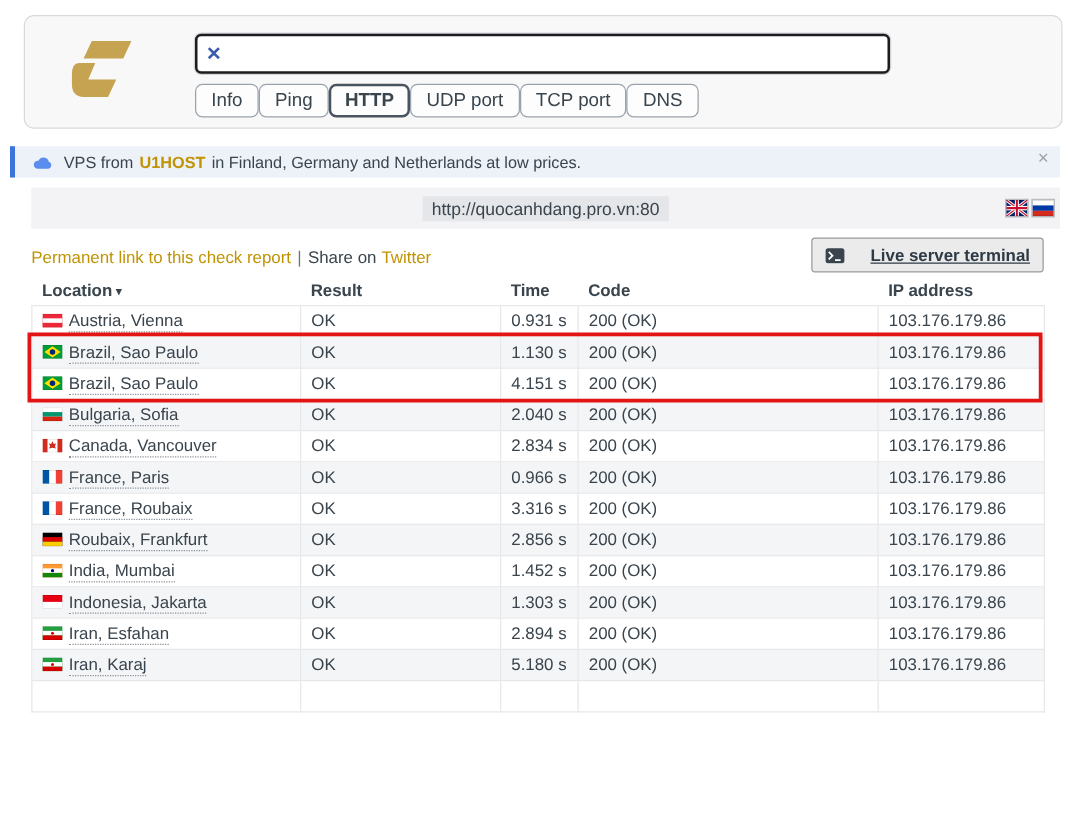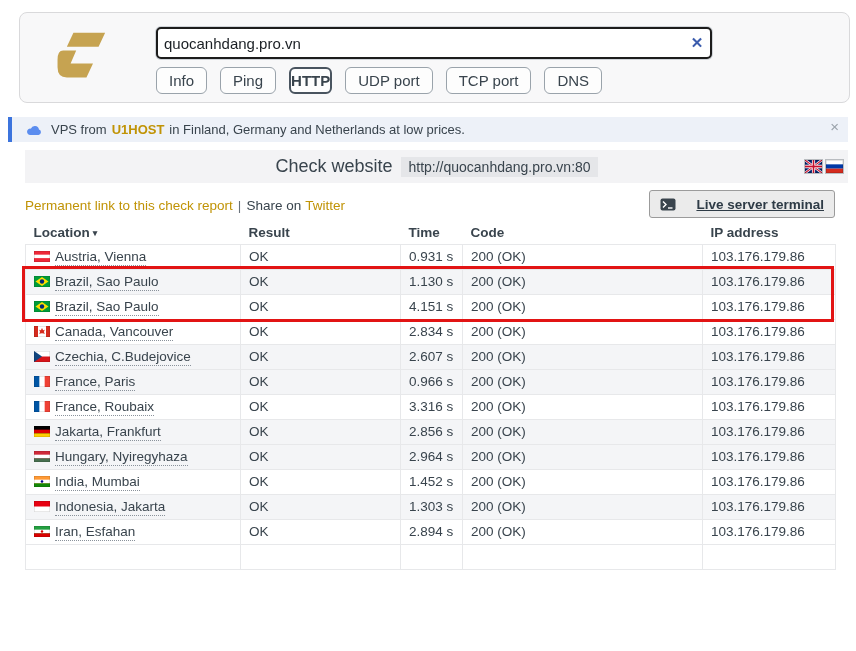--- a/index.html
+++ b/index.html
@@ -25,27 +25,27 @@
   }
   .input-wrap input{
     flex:1; border:none; outline:none; background:transparent;
     font-family:"Liberation Sans", sans-serif; font-size:15px; color:#1a1f24;
     padding:0 6px;
   }
   .clear-x{
     width:26px; text-align:center; color:#3b5cad; font-weight:bold;
     font-size:15px; cursor:pointer; user-select:none;
   }
-  .tabs{position:absolute; left:136px; top:54px; display:flex; gap:13px;}
+  .tabs{position:absolute; left:136px; top:54px; display:flex; }
   .tab{
     background:#fdfdfd; border:1px solid #9aa3ab; border-radius:6px;
     padding:4px 12px; font-size:15px; color:var(--navy);
     font-family:"Liberation Sans", sans-serif; cursor:pointer; line-height:17px;
   }
-  .tab.active{font-weight:bold; border:2px solid #49545f; padding:3px 0;}
+  .tab.active{font-weight:bold; border:2px solid #49545f; padding:3px 11px;}
   
   .banner{
     position:absolute; left:8px; top:117px; width:840px; height:25px;
     background:#edf1f8; border-left:4px solid var(--banner-blue);
     display:flex; align-items:center; gap:5px; padding-left:14px;
     font-size:13px; color:var(--navy);
   }
   .banner .brand{color:var(--gold); font-weight:bold;}
   .banner-close{
     position:absolute; right:9px; top:1px; color:#9aa2aa; font-size:15px; cursor:pointer;
@@ -113,21 +113,20 @@
 <body>
 
 <div class="search-card">
   <div class="logo">
     <svg viewBox="0 0 60 60" width="56" height="58">
       <path d="M24,4 L58,4 L51,19 L17,19 Z" fill="#c6a351"></path>
       <path d="M13,23 L27,23 L21,37 L45,37 L38,52 L17,52 Q7,52 7,41 L7,33 Q7,23 13,23 Z" fill="#c6a351"></path>
     </svg>
   </div>
   <div class="input-wrap">
-    <input type="text" value="quocanhdang.pro.vn" style="">
     <span class="clear-x">✕</span>
   </div>
   <div class="tabs">
     <button class="tab">Info</button>
     <button class="tab">Ping</button>
     <button class="tab active">HTTP</button>
     <button class="tab">UDP port</button>
     <button class="tab">TCP port</button>
     <button class="tab">DNS</button>
   </div>
@@ -139,21 +138,20 @@
       <path d="M4.3,11 a3.2,3.2 0 1 1 0.5,-6.35 A4.3,4.3 0 0 1 13,5.4 A2.9,2.9 0 0 1 12.6,11 Z" fill="#5b8def"></path>
     </svg>
   </span>
   <span>VPS from</span>
   <a class="brand">U1HOST</a>
   <span>in Finland, Germany and Netherlands at low prices.</span>
   <span class="banner-close">×</span>
 </div>
 
 <div class="check-bar">
-  <span class="title">Check website</span>
   <span class="url-chip">http://quocanhdang.pro.vn:80</span>
   <span class="lang-flags">
     <span class="flag"><svg viewBox="0 0 16 11" width="100%" height="100%" preserveAspectRatio="none">
           <rect width="16" height="11" fill="#012169"></rect>
           <path d="M0,0 L16,11 M16,0 L0,11" stroke="#fff" stroke-width="2.2"></path>
           <path d="M0,0 L16,11 M16,0 L0,11" stroke="#c8102e" stroke-width="0.9"></path>
           <rect x="6.5" width="3" height="11" fill="#fff"></rect>
           <rect y="4" width="16" height="3" fill="#fff"></rect>
           <rect x="7.25" width="1.5" height="11" fill="#c8102e"></rect>
           <rect y="4.75" width="16" height="1.5" fill="#c8102e"></rect>
@@ -234,48 +232,48 @@
               <rect width="16" height="11" fill="#009b3a"></rect>
               <polygon points="8,1 14.5,5.5 8,10 1.5,5.5" fill="#fedf00"></polygon>
               <circle cx="8" cy="5.5" r="2.2" fill="#002776"></circle>
               <rect x="0.25" y="0.25" width="15.5" height="10.5" fill="none" stroke="rgba(0,0,0,0.18)" stroke-width="0.5"></rect>
             </svg></span><a class="loc-link">Brazil, Sao Paulo</a></td>
         <td class="c-res">OK</td>
         <td class="c-time">4.151 s</td>
         <td class="c-code">200 (OK)</td>
         <td class="c-ip">103.176.179.86</td>
       </tr>
+      <tr class="alt">
+        <td class="c-loc"><span class="flag"><svg viewBox="0 0 16 11" width="100%" height="100%" preserveAspectRatio="none">
+              <rect width="16" height="11" fill="#fff"></rect>
+              <rect y="3.67" width="16" height="3.66" fill="#00966e"></rect>
+              <rect y="7.33" width="16" height="3.67" fill="#d62612"></rect>
+              <rect x="0.25" y="0.25" width="15.5" height="10.5" fill="none" stroke="rgba(0,0,0,0.18)" stroke-width="0.5"></rect>
+            </svg></span><a class="loc-link">Bulgaria, Sofia</a></td>
+        <td class="c-res">OK</td>
+        <td class="c-time">2.040 s</td>
+        <td class="c-code">200 (OK)</td>
+        <td class="c-ip">103.176.179.86</td>
+      </tr>
       <tr>
         <td class="c-loc"><span class="flag"><svg viewBox="0 0 16 11" width="100%" height="100%" preserveAspectRatio="none">
               <rect width="16" height="11" fill="#fff"></rect>
               <rect width="4" height="11" fill="#d52b1e"></rect>
               <rect x="12" width="4" height="11" fill="#d52b1e"></rect>
               <polygon points="8,2 9.1,4.2 10.8,3.8 9.9,6.1 10.9,7.8 8,7.2 5.1,7.8 6.1,6.1 5.2,3.8 6.9,4.2" fill="#d52b1e"></polygon>
               <rect x="0.25" y="0.25" width="15.5" height="10.5" fill="none" stroke="rgba(0,0,0,0.18)" stroke-width="0.5"></rect>
             </svg></span><a class="loc-link">Canada, Vancouver</a></td>
         <td class="c-res">OK</td>
         <td class="c-time">2.834 s</td>
         <td class="c-code">200 (OK)</td>
         <td class="c-ip">103.176.179.86</td>
       </tr>
       <tr class="alt">
         <td class="c-loc"><span class="flag"><svg viewBox="0 0 16 11" width="100%" height="100%" preserveAspectRatio="none">
               <rect width="16" height="11" fill="#fff"></rect>
-              <rect y="5.5" width="16" height="5.5" fill="#d7141a"></rect>
-              <polygon points="0,0 8,5.5 0,11" fill="#11457e"></polygon>
-              <rect x="0.25" y="0.25" width="15.5" height="10.5" fill="none" stroke="rgba(0,0,0,0.18)" stroke-width="0.5"></rect>
-            </svg></span><a class="loc-link">Czechia, C.Budejovice</a></td>
-        <td class="c-res">OK</td>
-        <td class="c-time">2.607 s</td>
-        <td class="c-code">200 (OK)</td>
-        <td class="c-ip">103.176.179.86</td>
-      </tr>
-      <tr class="alt">
-        <td class="c-loc"><span class="flag"><svg viewBox="0 0 16 11" width="100%" height="100%" preserveAspectRatio="none">
-              <rect width="16" height="11" fill="#fff"></rect>
               <rect width="5.33" height="11" fill="#0055a4"></rect>
               <rect x="10.67" width="5.33" height="11" fill="#ef4135"></rect>
               <rect x="0.25" y="0.25" width="15.5" height="10.5" fill="none" stroke="rgba(0,0,0,0.18)" stroke-width="0.5"></rect>
             </svg></span><a class="loc-link">France, Paris</a></td>
         <td class="c-res">OK</td>
         <td class="c-time">0.966 s</td>
         <td class="c-code">200 (OK)</td>
         <td class="c-ip">103.176.179.86</td>
       </tr>
       <tr>
@@ -289,35 +287,23 @@
         <td class="c-time">3.316 s</td>
         <td class="c-code">200 (OK)</td>
         <td class="c-ip">103.176.179.86</td>
       </tr>
       <tr class="alt">
         <td class="c-loc"><span class="flag"><svg viewBox="0 0 16 11" width="100%" height="100%" preserveAspectRatio="none">
               <rect width="16" height="11" fill="#000"></rect>
               <rect y="3.67" width="16" height="3.66" fill="#dd0000"></rect>
               <rect y="7.33" width="16" height="3.67" fill="#ffce00"></rect>
               <rect x="0.25" y="0.25" width="15.5" height="10.5" fill="none" stroke="rgba(0,0,0,0.18)" stroke-width="0.5"></rect>
-            </svg></span><a class="loc-link">Jakarta, Frankfurt</a></td>
+            </svg></span><a class="loc-link">Roubaix, Frankfurt</a></td>
         <td class="c-res">OK</td>
         <td class="c-time">2.856 s</td>
-        <td class="c-code">200 (OK)</td>
-        <td class="c-ip">103.176.179.86</td>
-      </tr>
-      <tr class="alt">
-        <td class="c-loc"><span class="flag"><svg viewBox="0 0 16 11" width="100%" height="100%" preserveAspectRatio="none">
-              <rect width="16" height="11" fill="#ce2939"></rect>
-              <rect y="3.67" width="16" height="3.66" fill="#fff"></rect>
-              <rect y="7.33" width="16" height="3.67" fill="#477050"></rect>
-              <rect x="0.25" y="0.25" width="15.5" height="10.5" fill="none" stroke="rgba(0,0,0,0.18)" stroke-width="0.5"></rect>
-            </svg></span><a class="loc-link">Hungary, Nyiregyhaza</a></td>
-        <td class="c-res">OK</td>
-        <td class="c-time">2.964 s</td>
         <td class="c-code">200 (OK)</td>
         <td class="c-ip">103.176.179.86</td>
       </tr>
       <tr>
         <td class="c-loc"><span class="flag"><svg viewBox="0 0 16 11" width="100%" height="100%" preserveAspectRatio="none">
               <rect width="16" height="11" fill="#ff9933"></rect>
               <rect y="3.67" width="16" height="3.66" fill="#fff"></rect>
               <rect y="7.33" width="16" height="3.67" fill="#138808"></rect>
               <circle cx="8" cy="5.5" r="1.3" fill="#000088"></circle>
               <rect x="0.25" y="0.25" width="15.5" height="10.5" fill="none" stroke="rgba(0,0,0,0.18)" stroke-width="0.5"></rect>
@@ -344,20 +330,33 @@
               <rect y="3.67" width="16" height="3.66" fill="#fff"></rect>
               <rect y="7.33" width="16" height="3.67" fill="#da0000"></rect>
               <circle cx="8" cy="5.5" r="1.2" fill="#da0000"></circle>
               <rect x="0.25" y="0.25" width="15.5" height="10.5" fill="none" stroke="rgba(0,0,0,0.18)" stroke-width="0.5"></rect>
             </svg></span><a class="loc-link">Iran, Esfahan</a></td>
         <td class="c-res">OK</td>
         <td class="c-time">2.894 s</td>
         <td class="c-code">200 (OK)</td>
         <td class="c-ip">103.176.179.86</td>
       </tr>
+      <tr class="alt">
+        <td class="c-loc"><span class="flag"><svg viewBox="0 0 16 11" width="100%" height="100%" preserveAspectRatio="none">
+              <rect width="16" height="11" fill="#239f40"></rect>
+              <rect y="3.67" width="16" height="3.66" fill="#fff"></rect>
+              <rect y="7.33" width="16" height="3.67" fill="#da0000"></rect>
+              <circle cx="8" cy="5.5" r="1.2" fill="#da0000"></circle>
+              <rect x="0.25" y="0.25" width="15.5" height="10.5" fill="none" stroke="rgba(0,0,0,0.18)" stroke-width="0.5"></rect>
+            </svg></span><a class="loc-link">Iran, Karaj</a></td>
+        <td class="c-res">OK</td>
+        <td class="c-time">5.180 s</td>
+        <td class="c-code">200 (OK)</td>
+        <td class="c-ip">103.176.179.86</td>
+      </tr>
       <tr>
         <td></td>
         <td></td>
         <td></td>
         <td></td>
         <td></td>
       </tr>
     </tbody>
 </table>
 

